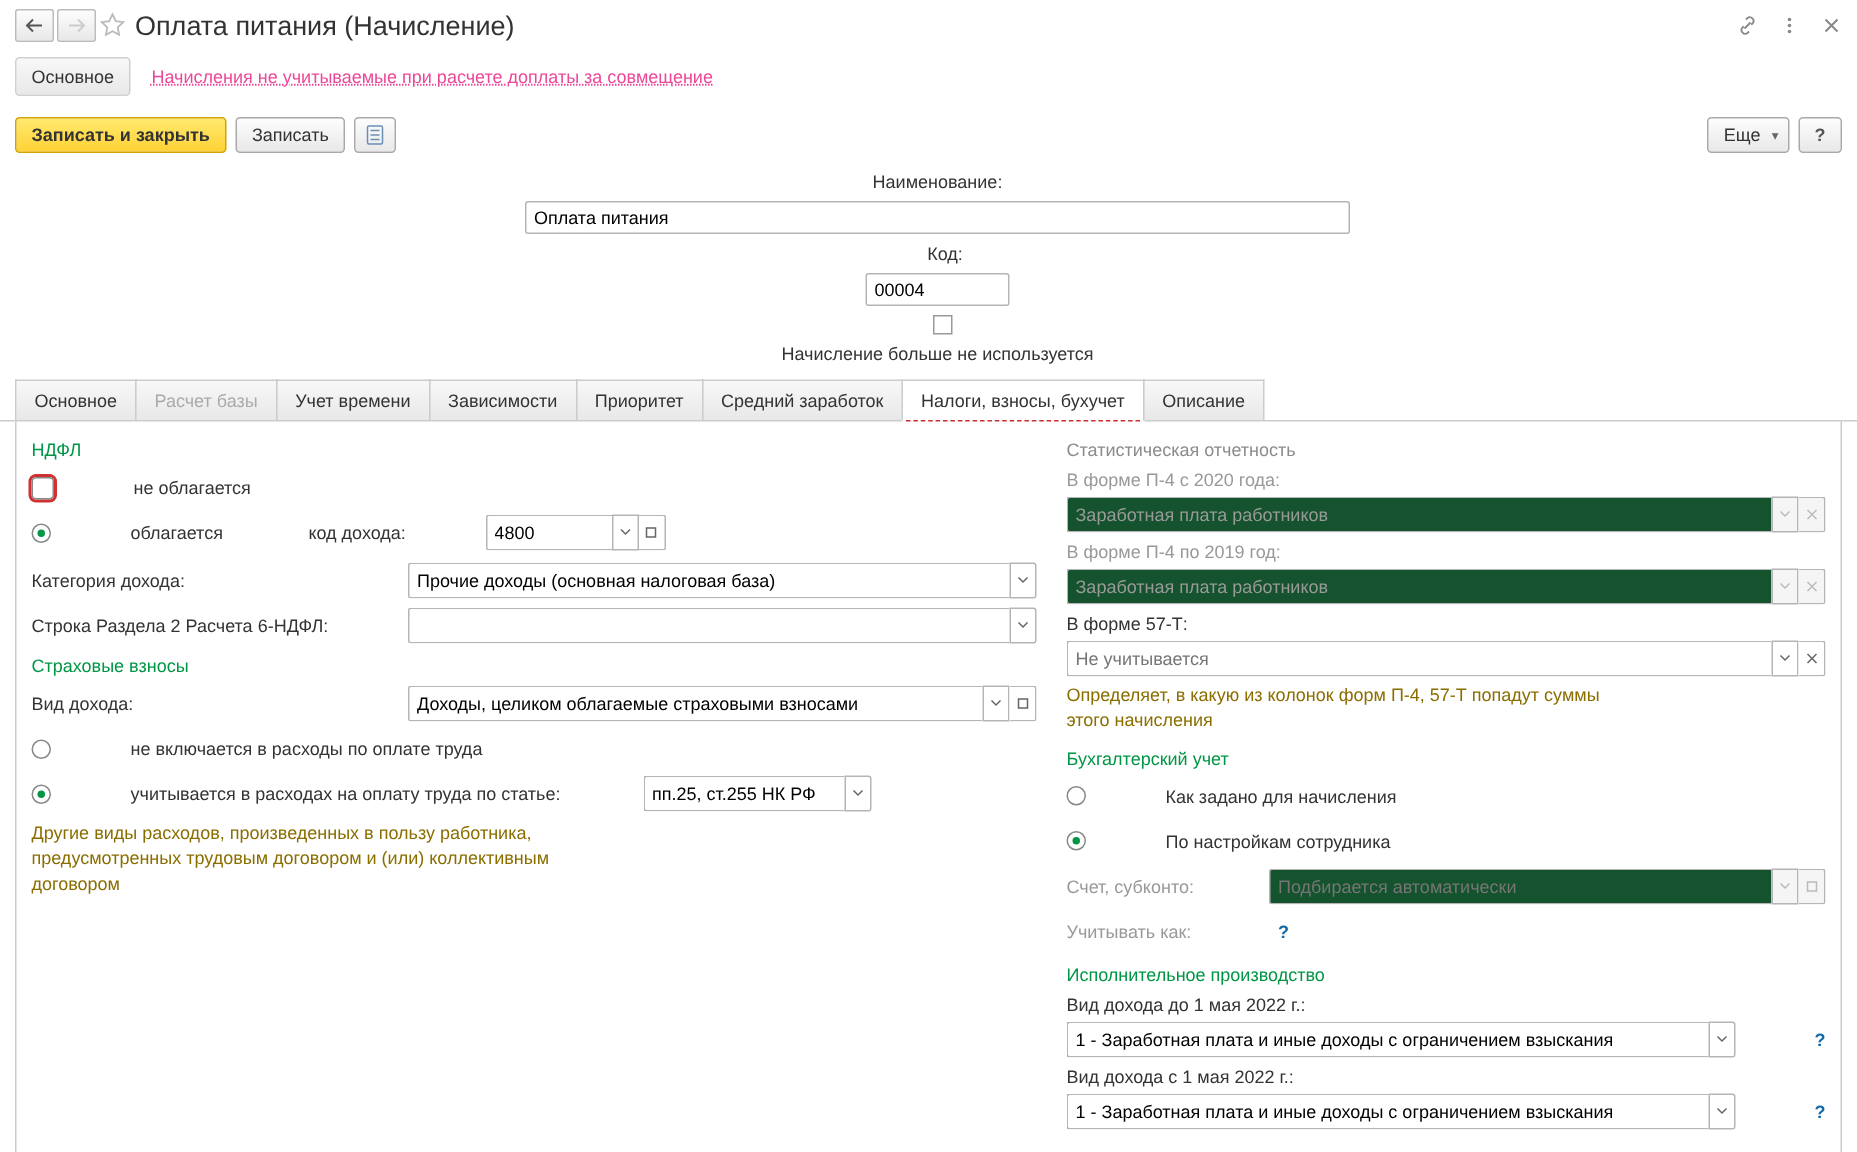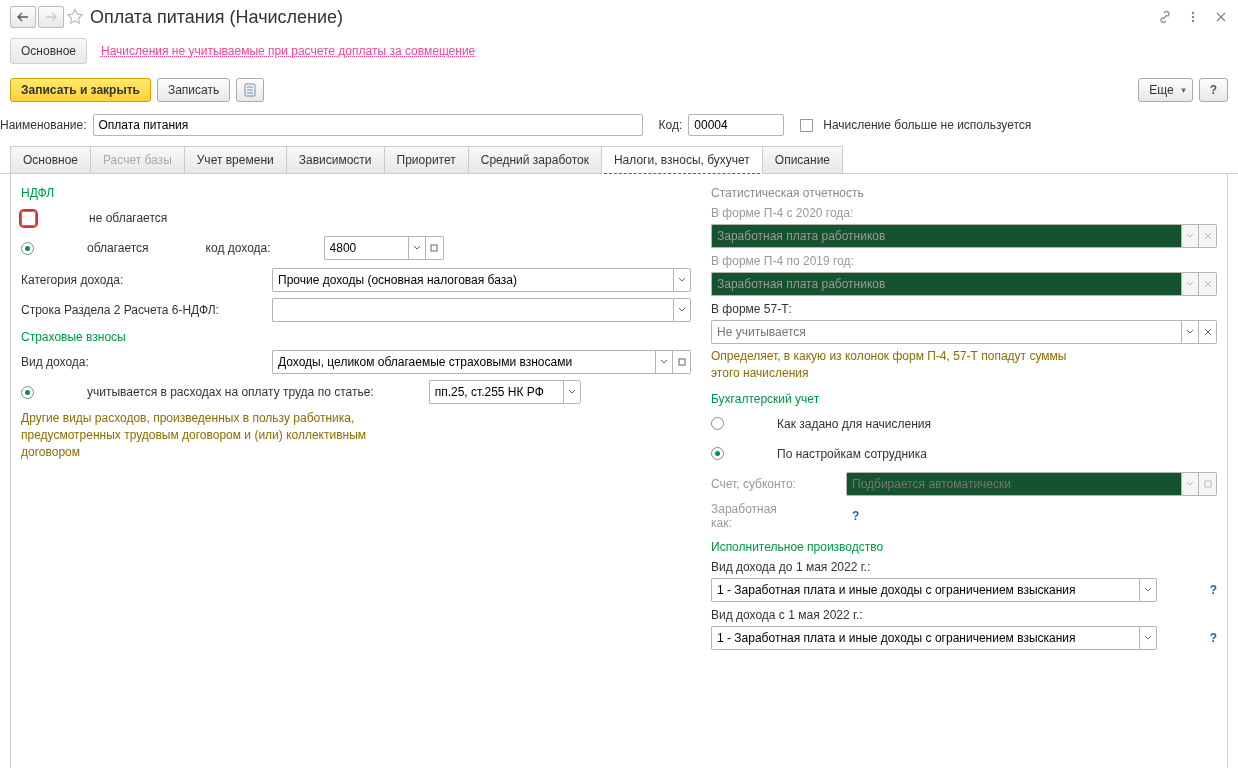--- a/index.html
+++ b/index.html
@@ -24,21 +24,21 @@
 .toolbar { padding: 0 10px 12px 10px; display: flex; align-items: center; gap: 6px; }
 .btn { height: 24px; padding: 0 10px; border: 1px solid #aaa; background: linear-gradient(#fdfdfd,#e8e8e8); border-radius: 3px; cursor: pointer; font-size: 12px; display: flex; align-items: center; }
 .btn-primary { background: linear-gradient(#ffe96f,#ffd236); border-color: #d1a400; font-weight: bold; }
 .btn-icon { width: 28px; justify-content: center; padding: 0; }
 .toolbar-right { margin-left: auto; display: flex; gap: 6px; }
 .btn-more { padding-right: 18px; position: relative; }
 .btn-more::after { content: "▾"; position: absolute; right: 6px; font-size: 9px; color: #666; }
 .btn-help { font-weight: bold; color: #555; }
 
 
-.fields-row { padding: 0 10px 10px 0; display: flex; align-items: center; gap: 6px; }
+.fields-row { padding: 0 10px 10px 22px; display: flex; align-items: center; gap: 6px; flex-direction: column; }
 .label { font-size: 12px; color: #333; }
 .input { height: 22px; border: 1px solid #b5b5b5; border-radius: 2px; padding: 0 5px; font-size: 12px; }
 .checkbox { width: 13px; height: 13px; border: 1px solid #999; margin: 0 4px; }
 
 
 .tabs { display: flex; border-bottom: 1px solid #ccc; padding: 0 10px; }
 .tab { padding: 6px 12px; border: 1px solid #ccc; border-bottom: none; background: linear-gradient(#f8f8f8,#e8e8e8); margin-right: -1px; cursor: pointer; font-size: 12px; position: relative; }
 .tab.disabled { color: #aaa; }
 .tab.active { background: #fff; border-bottom: 1px solid #fff; margin-bottom: -1px; }
 .tab.active::after { content: ""; position: absolute; left: 2px; right: 2px; bottom: -1px; border-bottom: 1px dashed #d03030; }
@@ -201,20 +201,24 @@
             </div>
           <div class="combo-btn last">
               <svg width="8" height="8">
                 <rect x="1" y="1" width="6" height="6" fill="none" stroke="#666"></rect>
               </svg>
             </div>
         </div>
       </div>
 
       <div class="row">
+        <div class="radio"></div>
+        <span>не включается в расходы по оплате труда</span>
+      </div>
+      <div class="row">
         <div class="radio checked"></div>
         <span>учитывается в расходах на оплату труда по статье:</span>
         <div class="combo" style="margin-left:8px">
           <input style="width: 134px;" value="пп.25, ст.255 НК РФ">
           <div class="combo-btn last">
               <svg width="8" height="6">
                 <path d="M1 1l3 3 3-3" stroke="#666" fill="none"></path>
               </svg>
             </div>
         </div>
@@ -287,21 +291,21 @@
               </svg>
             </div>
           <div class="combo-btn last" style="background:#f5f5f5">
               <svg width="8" height="8">
                 <rect x="1" y="1" width="6" height="6" fill="none" stroke="#bbb"></rect>
               </svg>
             </div>
         </div>
       </div>
       <div class="row">
-        <span style="width:88px;color:#999">Заработная как:</span>
+        <span style="width:88px;color:#999">Учитывать как:</span>
         <span class="ques">?</span>
       </div>
 
       <div class="section-title" style="margin-top:10px">Исполнительное производство</div>
       <div style="margin-bottom:4px">Вид дохода до 1 мая 2022 г.:</div>
       <div class="row">
         <div class="combo" style="flex:1">
           <input style="flex: 1 1 0%;" value="1 - Заработная плата и иные доходы с ограничением взыскания">
           <div class="combo-btn last">
               <svg width="8" height="6">

